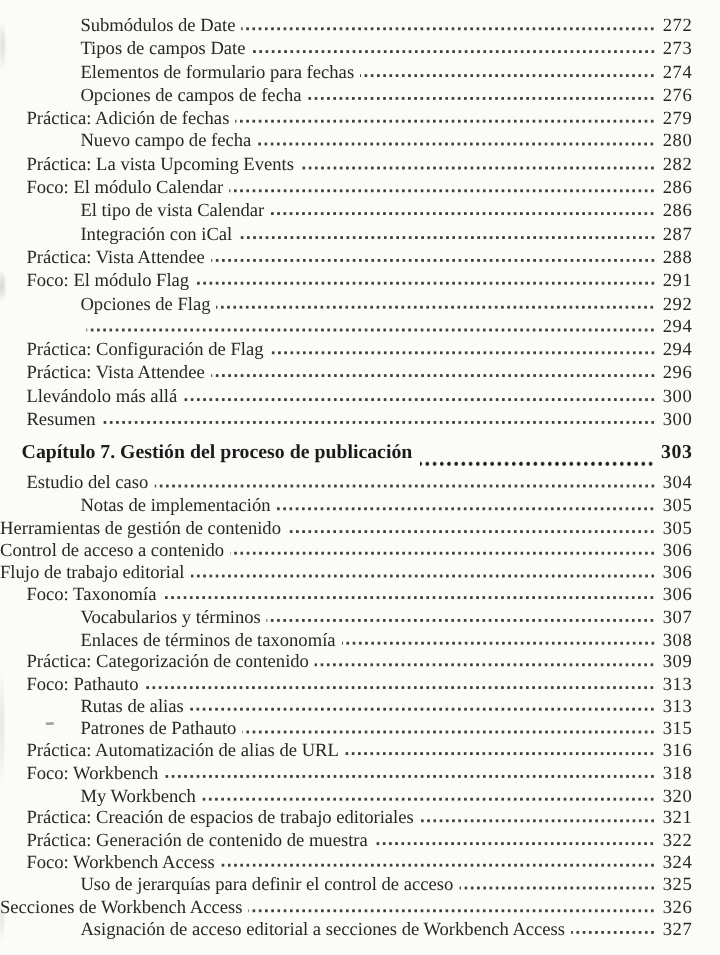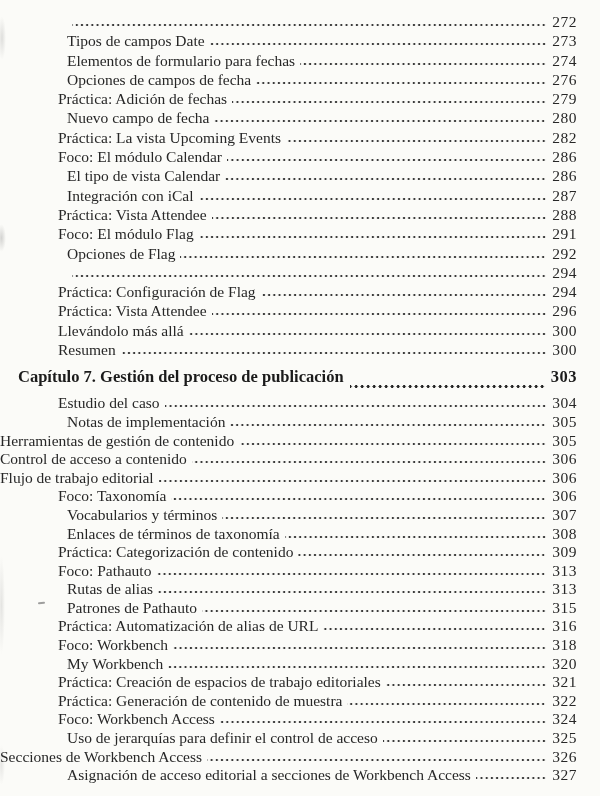--- a/index.html
+++ b/index.html
@@ -15,21 +15,21 @@
     overflow: hidden;
   }
   .toc-row {
     display: flex;
     align-items: baseline;
     white-space: nowrap;
     font-size: 15.5px;
   }
   .s1 .toc-row { height: 19.3px; line-height: 19.3px; }
   .s2 .toc-row { height: 18.6px; line-height: 18.6px; }
-  .lvl1 { padding-left: 58px; }
+  .lvl1 { padding-left: 22px; }
   .lvl2 { padding-left: 67px; }
   .lvl3 { }
   .toc-title { flex: 0 0 auto; }
   .toc-page { flex: 0 0 auto; margin-left: 5px; letter-spacing: 0.5px; font-family: Liberation Serif, serif; }
   .leader {
     flex: 1 1 auto;
     min-width: 10px;
     height: 4px;
     margin: 0 1px 0 5px;
     background-image: radial-gradient(circle, #3b3b3b 1.05px, rgba(0,0,0,0) 1.45px);
@@ -85,20 +85,21 @@
     background: radial-gradient(ellipse, rgba(125,125,125,.16), rgba(125,125,125,0) 70%);
   }
 </style>
 </head>
 <body>
 
 <div class="page">
 
   <div class="toc s1">
   <div class="toc-row lvl2">
+    <span class="toc-title">Submódulos de Date</span>
     <span class="leader"></span>
     <span class="toc-page">272</span>
   </div>
 
   <div class="toc-row lvl2">
     <span class="toc-title">Tipos de campos Date</span>
     <span class="leader"></span>
     <span class="toc-page">273</span>
   </div>
 

